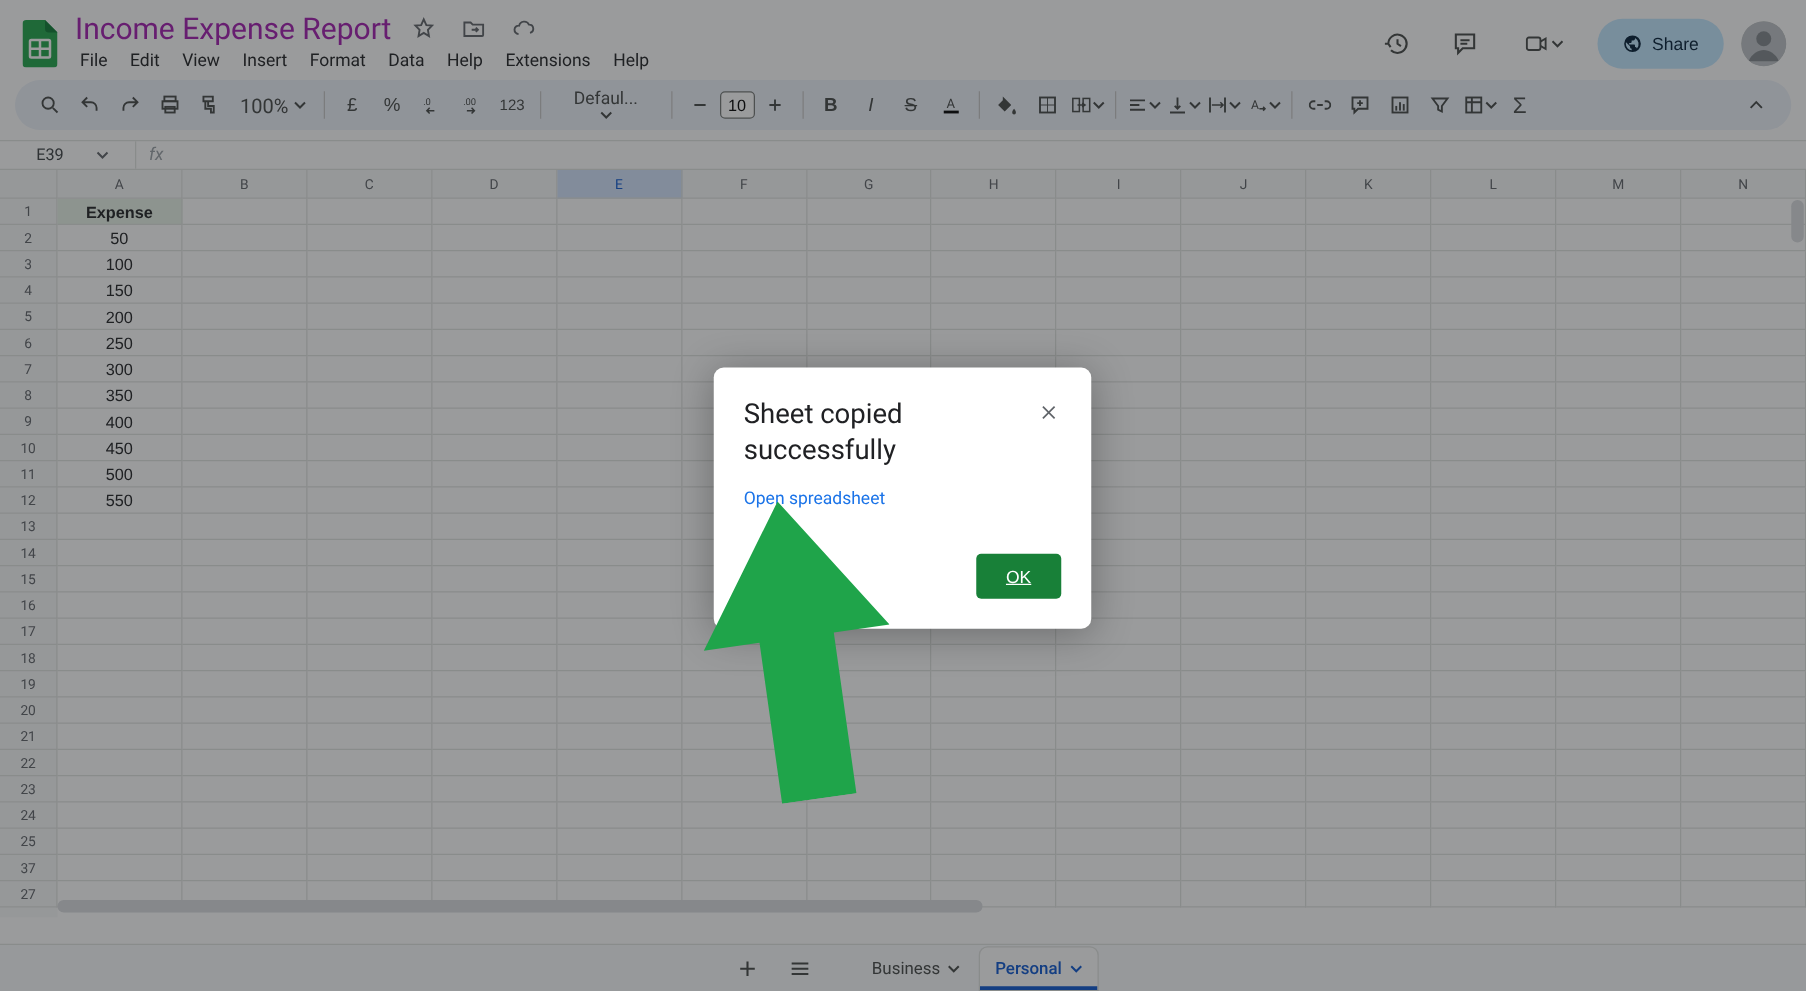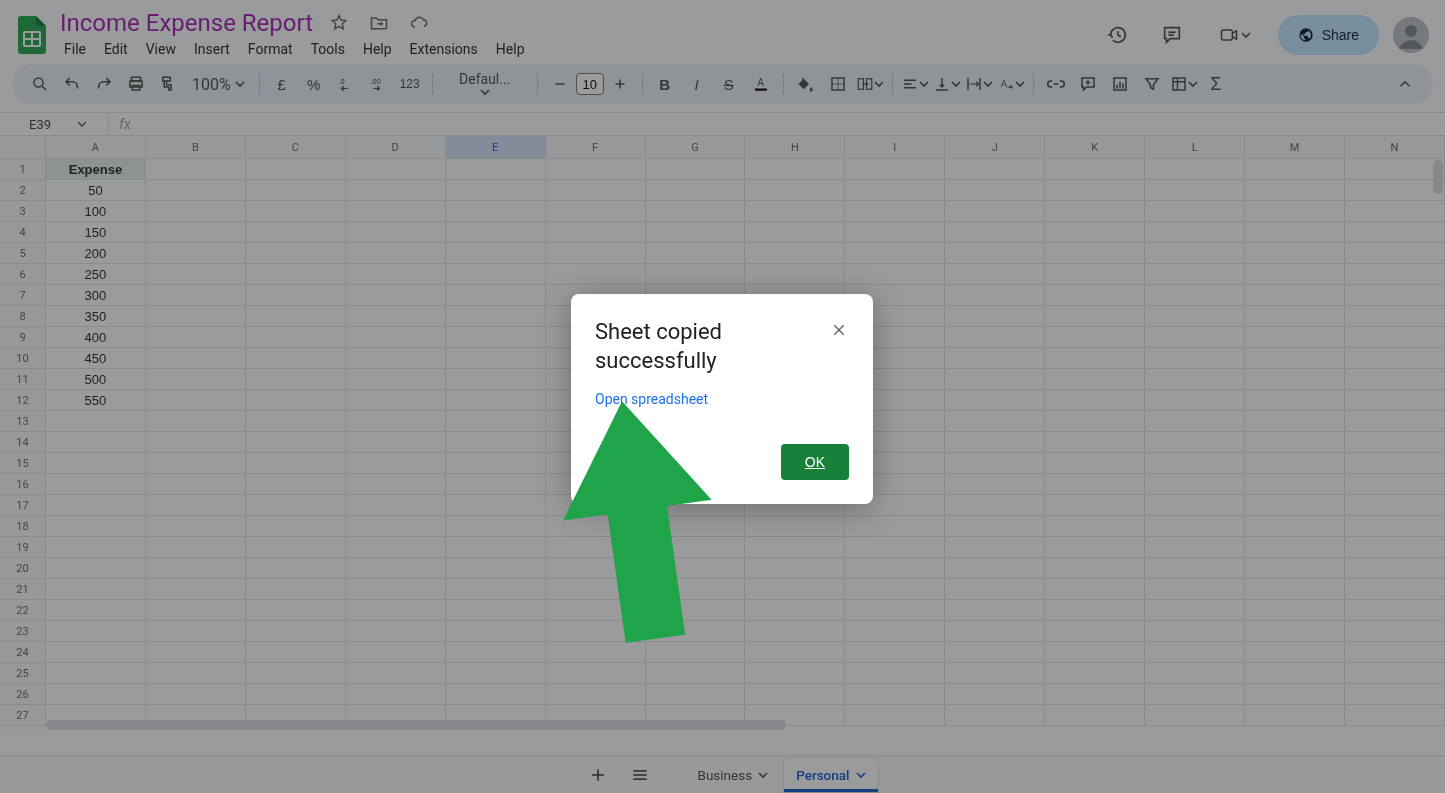--- a/index.html
+++ b/index.html
@@ -115,21 +115,21 @@
               <path fill="none" stroke="currentColor" stroke-width="1.8" d="M7 17a4 4 0 1 1 .6-7.97A5 5 0 0 1 17 8a4 4 0 0 1 1 7.9"></path>
             </svg>
           </span>
       </div>
       <div class="menubar">
           <span class="menubar-item">File</span>
           <span class="menubar-item">Edit</span>
           <span class="menubar-item">View</span>
           <span class="menubar-item">Insert</span>
           <span class="menubar-item">Format</span>
-          <span class="menubar-item">Tools</span>
+          <span class="menubar-item">Data</span>
           <span class="menubar-item">Help</span>
           <span class="menubar-item">Extensions</span>
           <span class="menubar-item">Help</span>
         </div>
     </div>
     <div class="header-right">
       <div class="hdr-act">
           <svg viewBox="0 0 24 24">
             <path fill="none" stroke="currentColor" stroke-width="1.8" d="M4 12a8 8 0 1 1 2.3 5.6M4 12H1m3 0 2 3"></path>
             <path stroke="currentColor" stroke-width="1.8" d="M12 8v4l3 2" fill="none"></path>
@@ -407,21 +407,21 @@
         <div class="row-h">16</div>
         <div class="row-h">17</div>
         <div class="row-h">18</div>
         <div class="row-h">19</div>
         <div class="row-h">20</div>
         <div class="row-h">21</div>
         <div class="row-h">22</div>
         <div class="row-h">23</div>
         <div class="row-h">24</div>
         <div class="row-h">25</div>
-        <div class="row-h">26</div>
+        <div class="row-h">37</div>
         <div class="row-h">27</div>
       </div>
     <div class="cells">
         <div class="cell-row">
           <div class="cell hdr">Expense</div>
           <div class="cell"></div>
           <div class="cell"></div>
           <div class="cell"></div>
           <div class="cell"></div>
           <div class="cell"></div>

